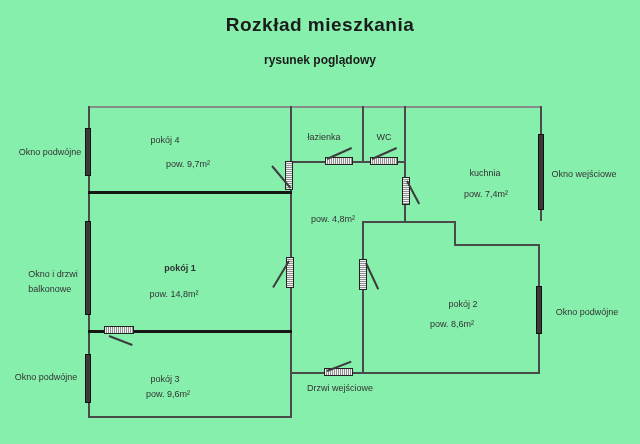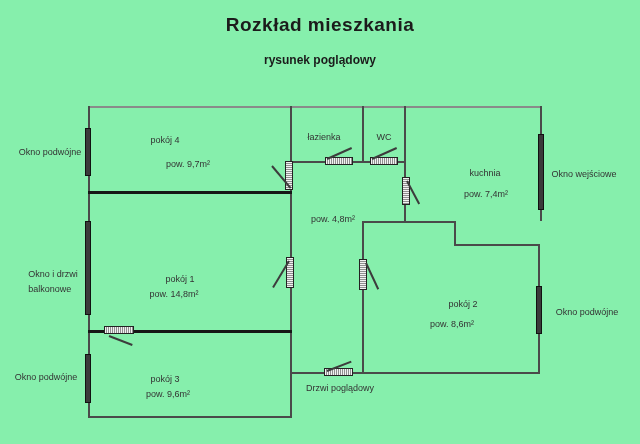--- a/index.html
+++ b/index.html
@@ -95,32 +95,32 @@
   <div class="lbl" style="left:188px;top:165px;">pow. 9,7m²</div>
 
   <div class="lbl" style="left:324px;top:138px;">łazienka</div>
   <div class="lbl" style="left:384px;top:138px;">WC</div>
 
   <div class="lbl" style="left:485px;top:174px;">kuchnia</div>
   <div class="lbl" style="left:486px;top:195px;">pow. 7,4m²</div>
 
   <div class="lbl" style="left:333px;top:208px;margin-top:12px;">pow. 4,8m²</div>
 
-  <div class="lbl" style="left:180px;top:280px;">pokój 1</div>
+  <div class="lbl" style="left:180px;top:269px;font-weight:bold;">pokój 1</div>
   <div class="lbl" style="left:174px;top:295px;">pow. 14,8m²</div>
 
   <div class="lbl" style="left:463px;top:305px;">pokój 2</div>
   <div class="lbl" style="left:452px;top:325px;">pow. 8,6m²</div>
 
   <div class="lbl" style="left:165px;top:380px;">pokój 3</div>
   <div class="lbl" style="left:168px;top:395px;">pow. 9,6m²</div>
 
   <div class="lbl" style="left:50px;top:153px;">Okno podwójne</div>
   <div class="lbl" style="left:53px;top:270px;margin-top:12px;">
     <div>Okno i drzwi</div>
     <div>balkonowe</div>
   </div>
   <div class="lbl" style="left:46px;top:378px;">Okno podwójne</div>
   <div class="lbl" style="left:584px;top:175px;">Okno wejściowe</div>
   <div class="lbl" style="left:587px;top:313px;">Okno podwójne</div>
-  <div class="lbl" style="left:340px;top:389px;">Drzwi poglądowy</div>
+  <div class="lbl" style="left:340px;top:389px;">Drzwi wejściowe</div>
 
 </div>
 
 </body></html>

